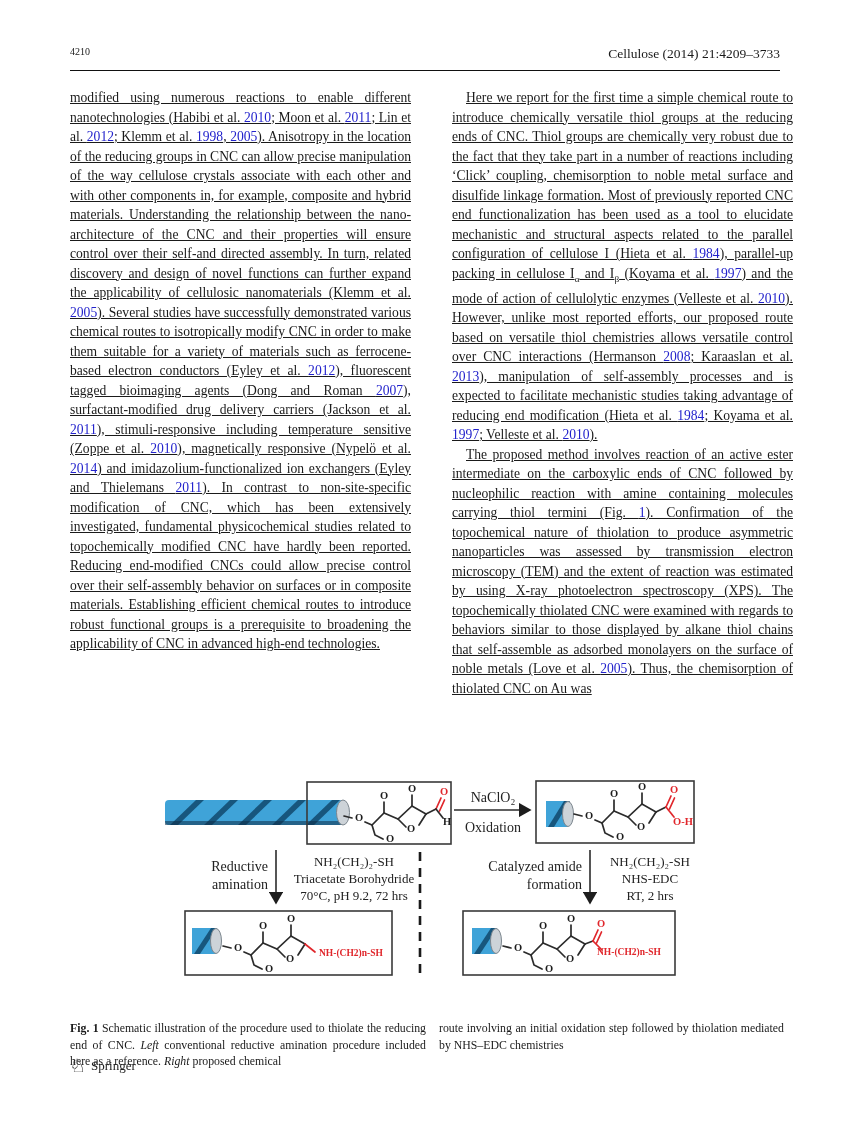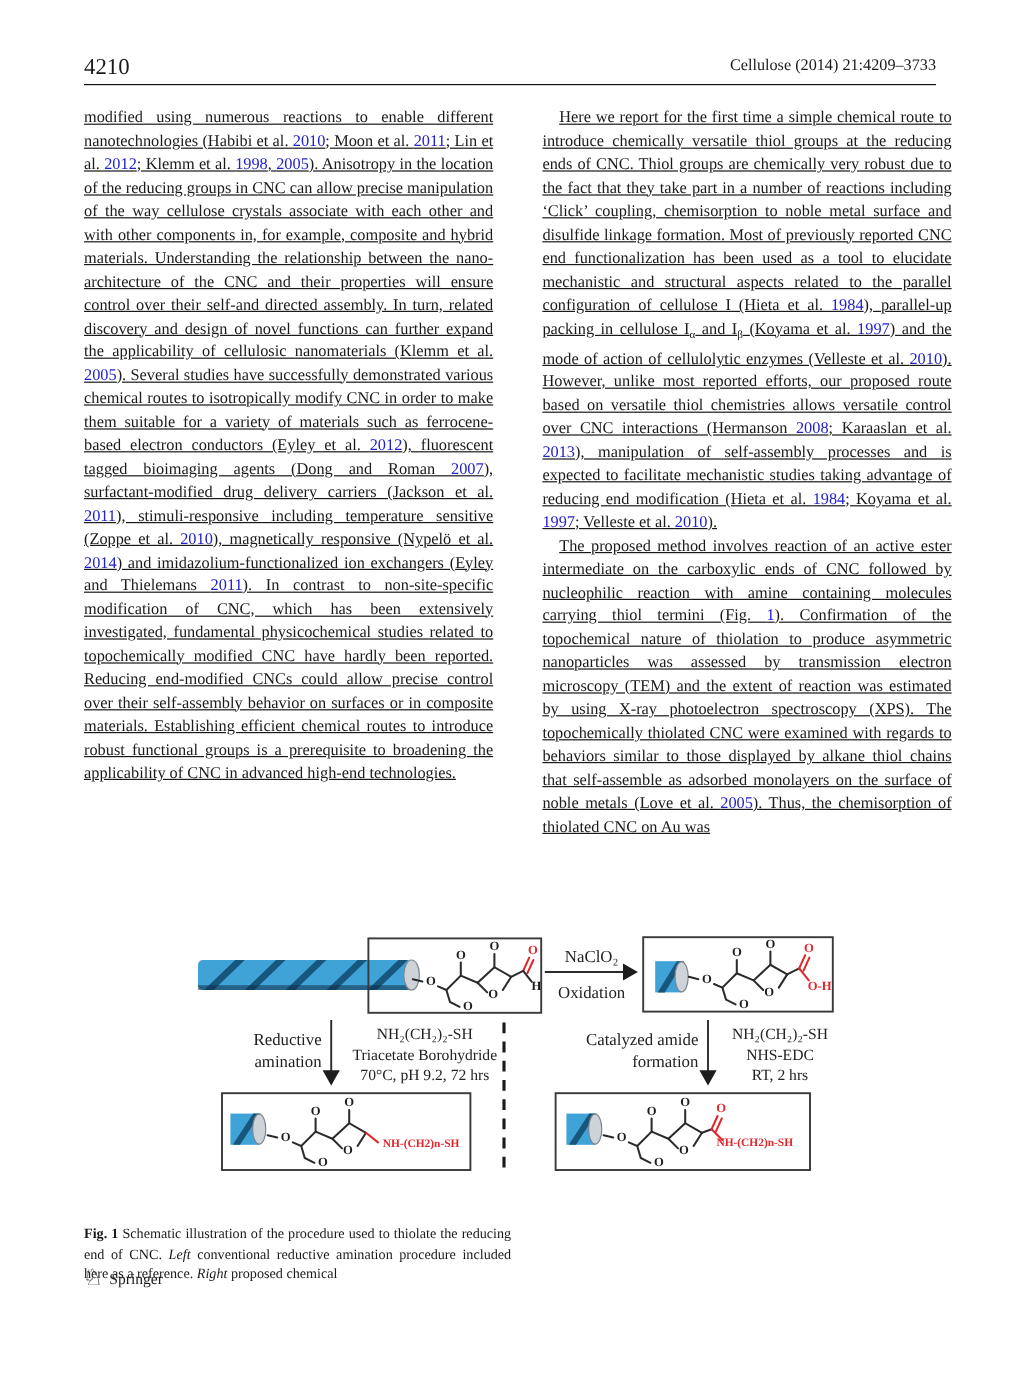--- a/index.html
+++ b/index.html
@@ -5,21 +5,21 @@
   html,body{margin:0;padding:0;background:#e8e8e8;}
   .page{
     position:relative;
     width:851px;height:1146px;
     background:#ffffff;
     font-family:"Liberation Serif","DejaVu Serif",serif;
     color:#1a1a1a;
     overflow:hidden;
     margin:0 auto;
   }
-  .hdr-num{position:absolute;top:46px;left:70px;font-size:19px;}
+  .hdr-num{position:absolute;top:46px;left:70px;font-size:10px;}
   .hdr-ref{position:absolute;top:46px;right:71px;font-size:13.5px;}
   .hdr-rule{position:absolute;top:70px;left:70px;width:710px;height:0;border-top:1.6px solid #111;}
   .col{
     position:absolute;top:88px;width:341px;
     font-size:13.6px;line-height:19.5px;text-align:justify;text-decoration:underline;
   }
   .col-left{left:70px;height:690px;}
   .col-right{left:452px;height:690px;}
   .col p{margin:0;}
   .col p.indent{text-indent:14px;}
@@ -199,19 +199,20 @@
           <path class="bond-red" d="M71.5,24 L76.5,13"></path>
           <text class="atom atom-red" x="76" y="8">O</text>
           <path class="bond-red" d="M68,22 L77,31"></path>
           <text class="fproduct" x="72" y="36">NH-(CH2)n-SH</text>
         </g>
       </g>
     </svg>
   </div>
 
   <div class="caption caption-left"><span class="seg-bold">Fig. 1</span><span>  Schematic illustration of the procedure used to thiolate the reducing end of CNC. </span><span class="seg-italic">Left</span><span> conventional reductive amination procedure included here as a reference. </span><span class="seg-italic">Right</span><span> proposed chemical</span></div>
+  <div class="caption caption-right">route involving an initial oxidation step followed by thiolation mediated by NHS–EDC chemistries</div>
 
   <div class="footer">
     <span class="logo">♘</span>
     <span class="pub">Springer</span>
   </div>
 
 </div>
 
 </body></html>

